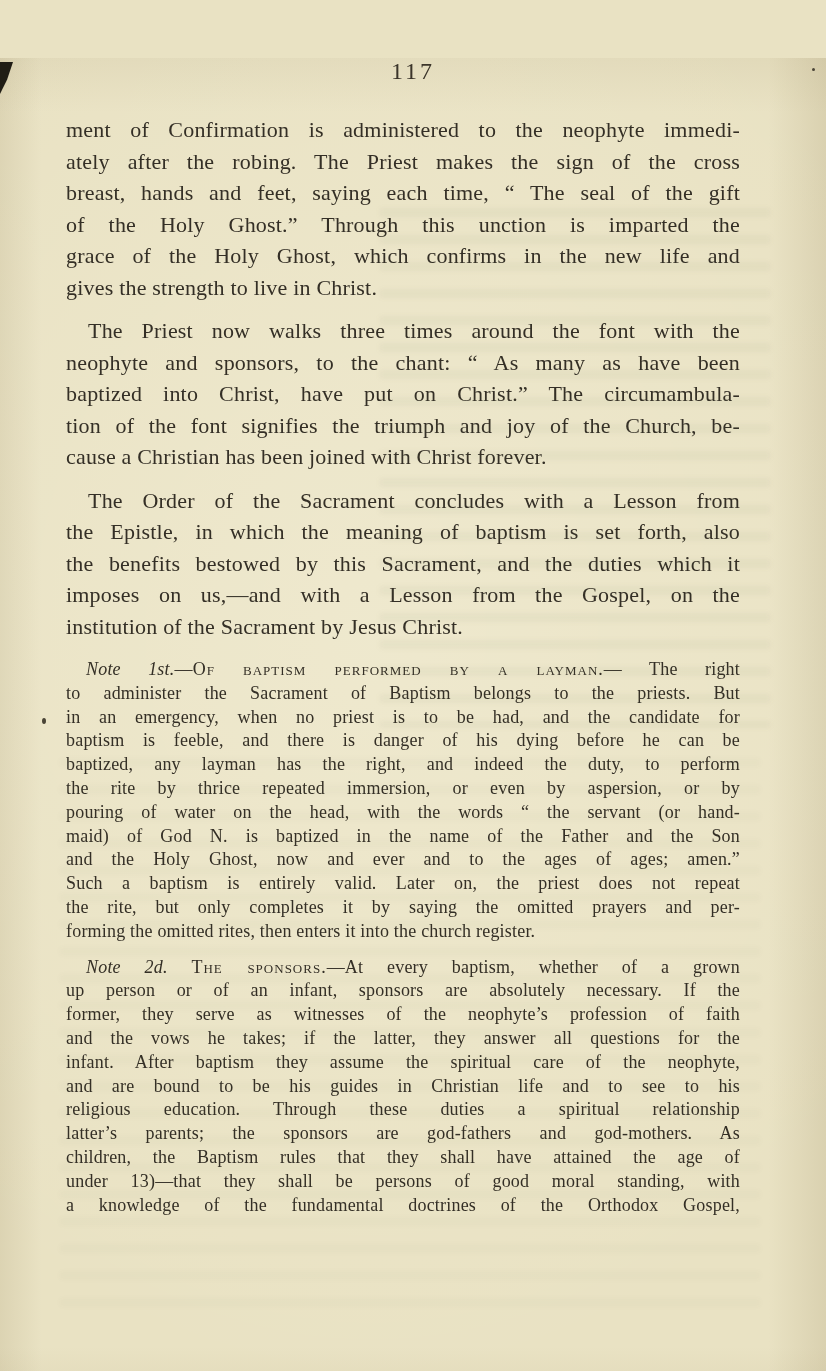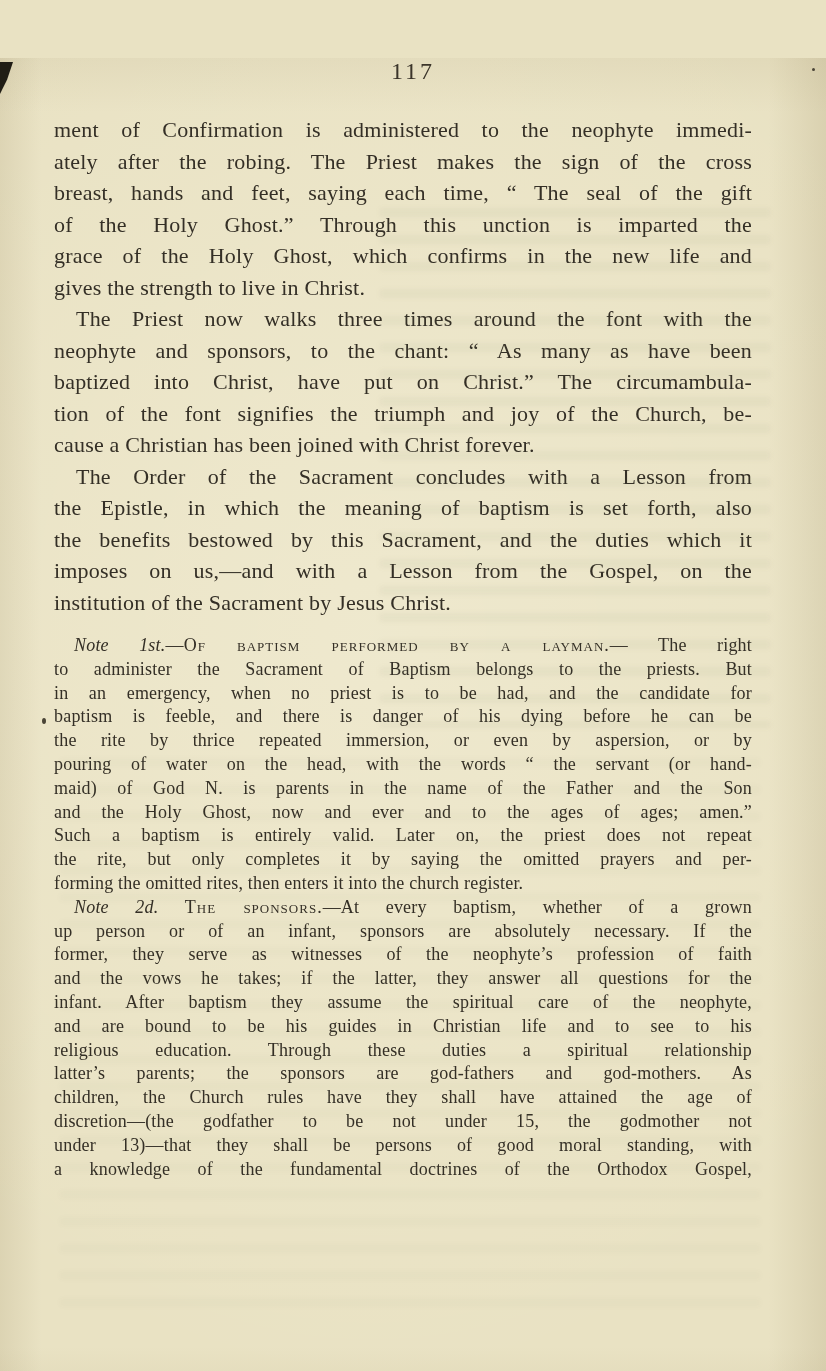--- a/index.html
+++ b/index.html
@@ -50,21 +50,21 @@
     text-align: center;
     font-size: 24px;
     letter-spacing: 3px;
     color: #3b352a;
   }
   .page-body {
     margin-top: 26px;
     padding-left: 54px;
     width: 698px;
   }
-  .paragraph { margin: 0; }
+  .paragraph { margin: 12px; }
   .paragraph.note { font-size: 18px; }
   .paragraph.note:first-of-type { margin-top: 0; }
   .note-gap { margin-top: 16px !important; }
 
   .line {
     text-align: justify;
     text-align-last: justify;
     white-space: normal;
     letter-spacing: 0.2px;
   }
@@ -111,36 +111,36 @@
         <div class="line">the Epistle,  in which the meaning of baptism is set forth, also</div>
         <div class="line">the benefits bestowed by this Sacrament, and the duties which it</div>
         <div class="line">imposes on us,—and with a Lesson from the Gospel, on the</div>
         <div class="line last">institution of the Sacrament by Jesus Christ.</div>
       </div>
       <div class="paragraph note note-gap">
         <div class="line indent"><span class="italic">Note 1st.</span><span class="plain">—</span><span class="smallcaps">Of baptism performed by a layman.</span><span class="plain">— The right</span></div>
         <div class="line">to administer the Sacrament of Baptism belongs to the priests.  But</div>
         <div class="line">in an emergency, when no priest is to be had, and the candidate for</div>
         <div class="line">baptism is feeble, and there is danger of his dying before he can be</div>
+        <div class="line">baptized, any layman has the right, and indeed the duty, to perform</div>
         <div class="line">the rite by thrice repeated immersion, or even by aspersion, or by</div>
         <div class="line">pouring of water on the head, with the words “ the servant (or hand-</div>
-        <div class="line">maid) of God N. is parents in the name of the Father and the Son</div>
+        <div class="line">maid) of God N. is baptized in the name of the Father and the Son</div>
         <div class="line">and the Holy Ghost, now and ever and to the ages of ages; amen.”</div>
         <div class="line">Such a baptism is entirely valid.  Later on, the priest does not repeat</div>
         <div class="line">the rite, but only completes it by saying the omitted prayers and per-</div>
         <div class="line last">forming the omitted rites, then enters it into the church register.</div>
       </div>
       <div class="paragraph note">
         <div class="line indent"><span class="italic">Note 2d.</span><span class="plain"> </span><span class="smallcaps">The sponsors.</span><span class="plain">—At every baptism, whether of a grown</span></div>
         <div class="line">up person or of an infant, sponsors are absolutely necessary.  If the</div>
         <div class="line">former, they serve as witnesses of the neophyte’s profession of faith</div>
         <div class="line">and the vows he takes; if the latter, they answer all questions for the</div>
         <div class="line">infant.  After baptism they assume the spiritual care of the neophyte,</div>
         <div class="line">and are bound to be his guides in Christian life and to see to his</div>
         <div class="line">religious education.  Through these duties a spiritual relationship</div>
         <div class="line">latter’s parents; the sponsors are god-fathers and god-mothers.  As</div>
-        <div class="line">children, the Church rules have they shall have attained the age of</div>
-        <div class="line">discretion—(the godfather to be not under 15, the godmother not</div>
+        <div class="line">children, the Baptism rules that they shall have attained the age of</div>
         <div class="line">under 13)—that they shall be persons of good moral standing, with</div>
         <div class="line">a knowledge of the fundamental doctrines of the Orthodox Gospel,</div>
       </div>
     </div>
 </div>
 
 </body></html>

